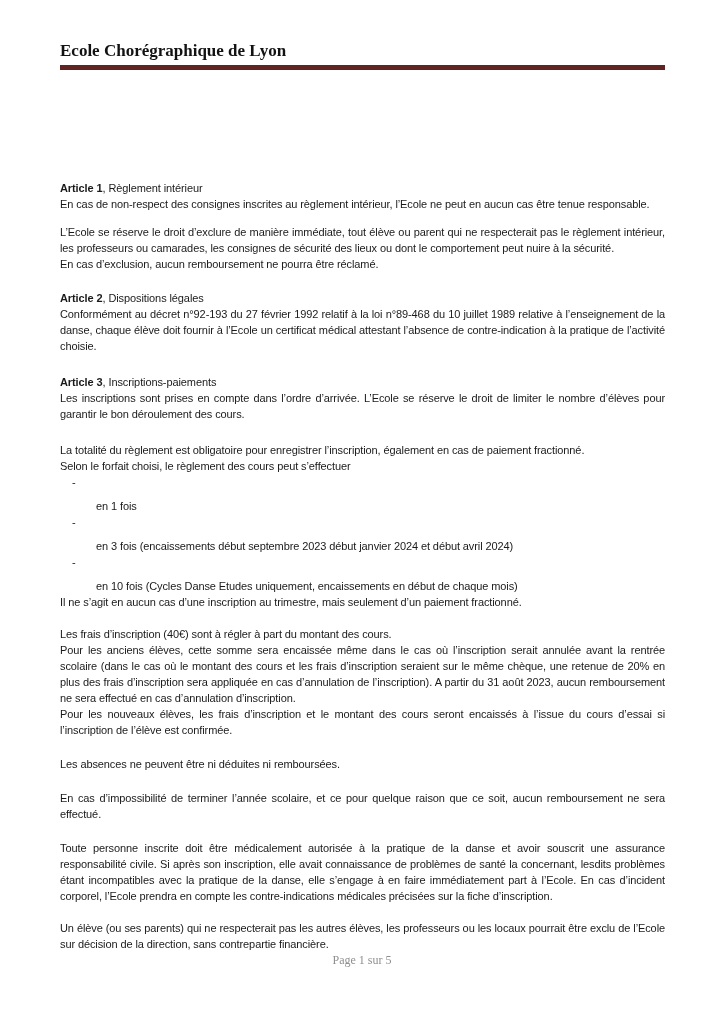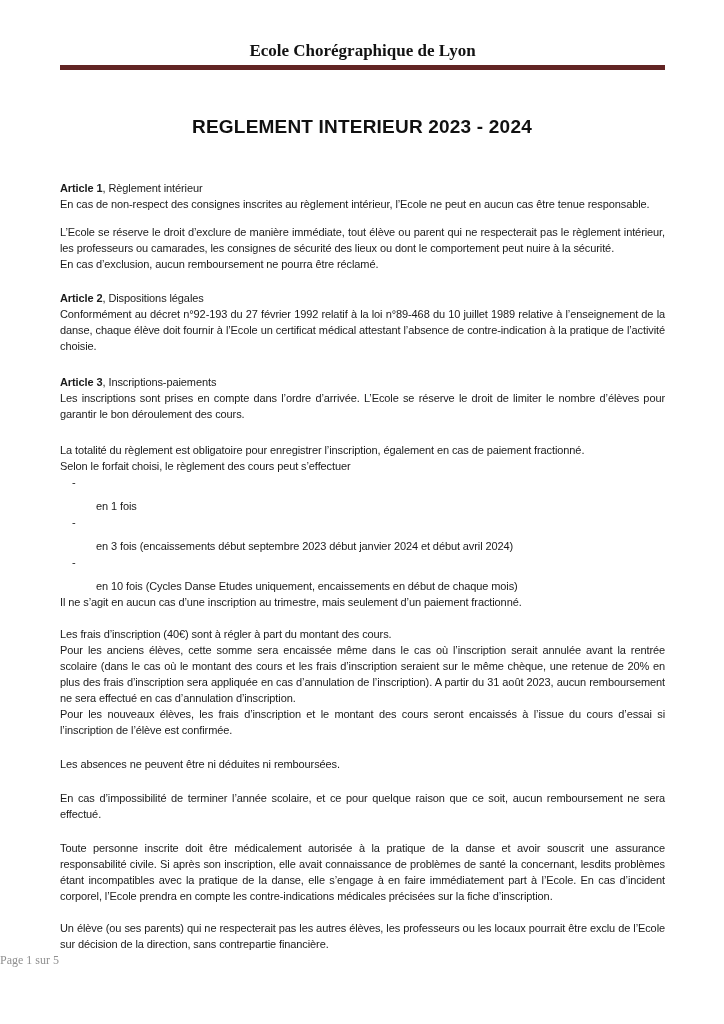--- a/index.html
+++ b/index.html
@@ -15,21 +15,21 @@
     color: #1a1a1a;
     overflow: hidden;
   }
   .doc-header {
     position: absolute;
     top: 40px;
     left: 60px;
     width: 605px;
   }
   .school-name {
-    text-align: center;
+    text-align: left;
     font-family: "Liberation Serif", serif;
     font-size: 17px;
     font-weight: 600;
     color: #121212;
     line-height: 22px;
   }
   .header-rule {
     margin-top: 3px;
     height: 2px;              
     border-top: 3px solid var(--accent);
@@ -65,36 +65,35 @@
   .spacer { width: 100%; }
   .spacer-sm { height: 12px; }
   .spacer-md { height: 16px; }
   .spacer-lg { height: 18px; }
   .spacer-xl { height: 20px; }
   .doc-footer {
     position: absolute;
     top: 953px;
     left: 0;
     width: 100%;
-    text-align: left;
+    text-align: center;
     font-family: "Liberation Serif", serif;
     font-size: 12px;
     color: #8f8f8f;
   }
 </style>
 </head>
 <body>
 
 <div class="page">
   <div class="doc-header">
     <div class="school-name">Ecole Chorégraphique de Lyon</div>
     <div class="header-rule"></div>
   </div>
 
-  <h1 class="doc-title">REGLEMENT INTERIEUR 2023 - 2024</h1>
 
   <div class="doc-body" id="doc-body">
       <p class="para heading"><strong>Article 1</strong><span>, Règlement intérieur</span></p>
       <p class="para">En cas de non-respect des consignes inscrites au règlement intérieur, l’Ecole ne peut en aucun cas être tenue responsable.</p>
       <div class="spacer spacer-sm"></div>
       <p class="para">L’Ecole se réserve le droit d’exclure de manière immédiate, tout élève ou parent qui ne respecterait pas le règlement intérieur, les professeurs ou camarades, les consignes de sécurité des lieux ou dont le comportement peut nuire à la sécurité.</p>
       <p class="para">En cas d’exclusion, aucun remboursement ne pourra être réclamé.</p>
       <div class="spacer spacer-lg"></div>
       <p class="para heading"><strong>Article 2</strong><span>, Dispositions légales</span></p>
       <p class="para">Conformément au décret n°92-193 du 27 février 1992 relatif à la loi n°89-468 du 10 juillet 1989 relative à l’enseignement de la danse, chaque élève doit fournir à l’Ecole un certificat médical attestant l’absence de contre-indication à la pratique de l’activité choisie.</p>

